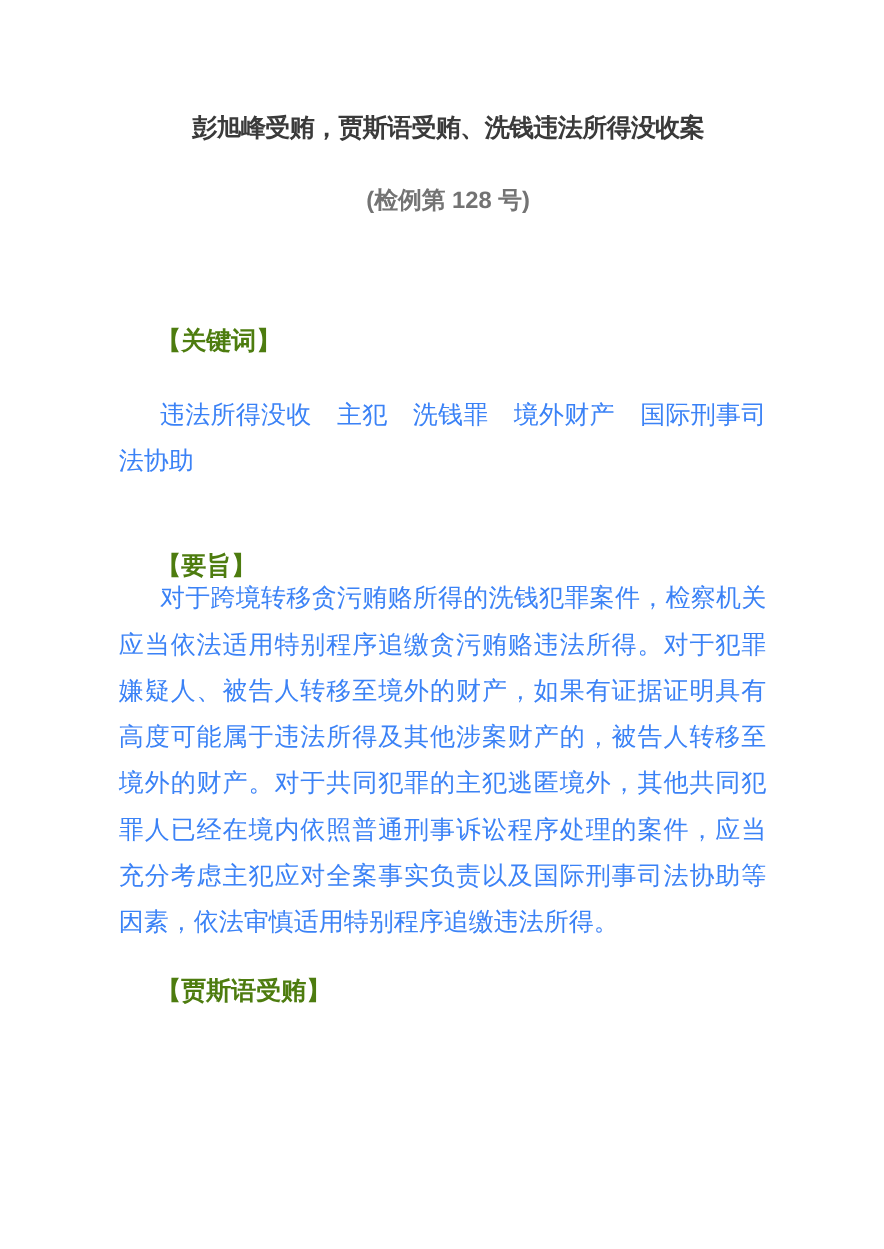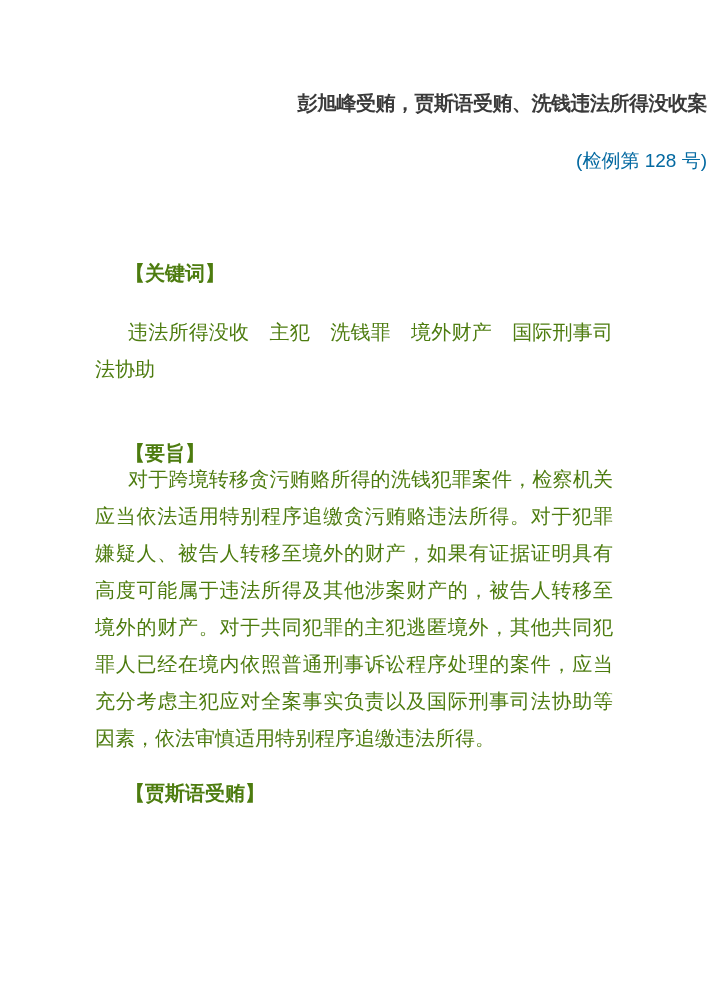--- a/index.html
+++ b/index.html
@@ -10,36 +10,36 @@
       height: 999px;
       background: #ffffff;
       overflow: hidden;
       font-family: "Liberation Sans", "DejaVu Sans", sans-serif;
       color: #3d3d3d;
     }
     .centered {
       position: absolute;
       left: 10px;
       right: 0;
-      text-align: right;
+      text-align: center;
     }
     .title {
       top: 88px;
       font-size: 20px;
       font-weight: 700;
       line-height: 30px;
       color: #3a3a3a;
       letter-spacing: -0.5px;
     }
     .subtitle {
       top: 146px;
       font-size: 19px;
-      font-weight: 400;
+      font-weight: 700;
       line-height: 30px;
-      color: #0369a1;
+      color: #737373;
     }
     .heading {
       position: absolute;
       left: 95px;
       right: 94px;
       font-size: 20px;
       font-weight: 700;
       line-height: 28px;
       text-indent: 30px;
       color: #4d7c0f;
@@ -50,21 +50,21 @@
     .para {
       position: absolute;
       left: 95px;
       right: 94px;
       font-size: 20px;
       font-weight: 400;
       line-height: 37px;
       text-align: justify;
       text-justify: inter-ideograph;
       text-indent: 33px;
-      color: #4d7c0f;
+      color: #3b82f6;
     }
     .p-keywords { top: 314px; }
     .p-abstract { top: 461px; }
   </style>
 </head>
 <body>
 
 <div class="page">
 
   <div class="centered title">彭旭峰受贿，贾斯语受贿、洗钱违法所得没收案</div>

